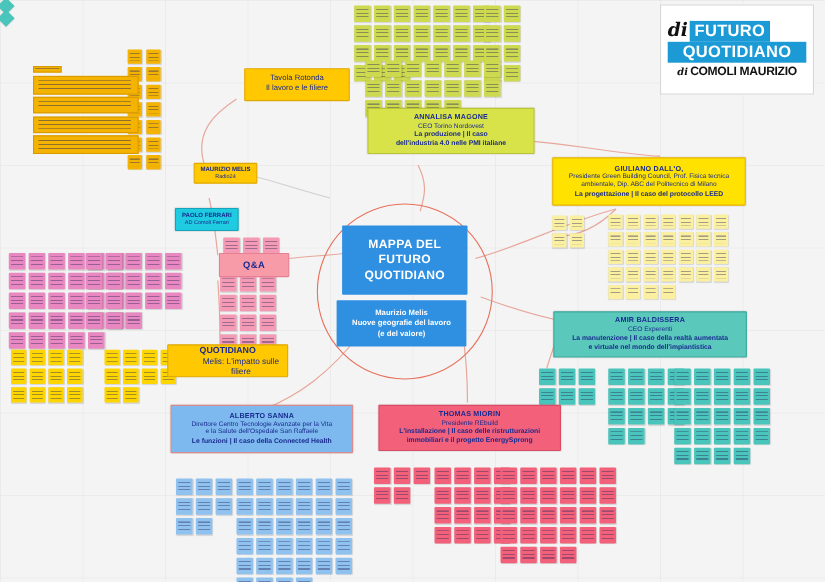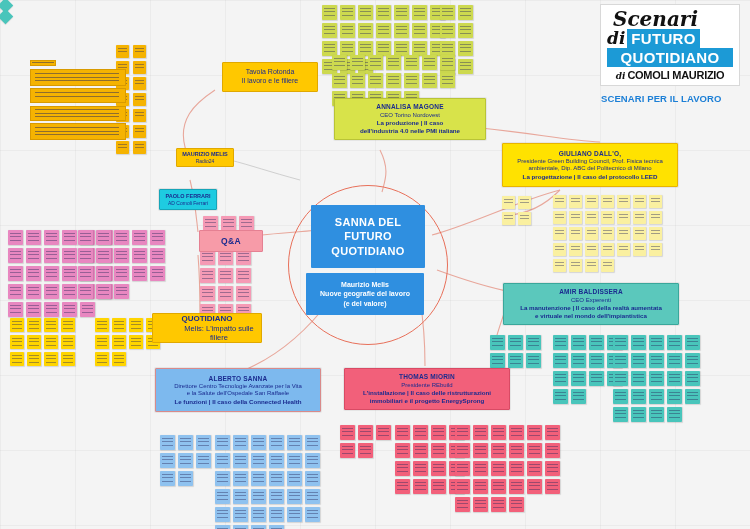--- a/index.html
+++ b/index.html
@@ -583,21 +583,21 @@
     <div class="bar head" style="width:26px;height:6px;"></div>
     <div class="bar" style="width:96px;height:17px;"></div>
     <div class="bar" style="width:96px;height:15px;"></div>
     <div class="bar" style="width:96px;height:15px;"></div>
     <div class="bar" style="width:96px;height:17px;"></div>
   </div>
 
   <div id="hub-circle" style="left:288px; top:185px; width:160px; height:160px;"></div>
 
   <div class="hub-box" id="hub-main" style="left:311px; top:205px; width:114px; height:63px; flex-direction:column;">
-    <span>SANNA DEL</span>
+    <span>MAPPA DEL</span>
     <span>FUTURO</span>
     <span>QUOTIDIANO</span>
   </div>
 
   <div class="hub-box" id="hub-sub" style="left:306px; top:273px; width:118px; height:42px; flex-direction:column;">
     <span>Maurizio Melis</span>
     <span>Nuove geografie del lavoro</span>
     <span>(e del valore)</span>
   </div>
 
@@ -655,29 +655,27 @@
   </div>
 
   <div class="node card c-blue" style="left:155px; top:368px; width:166px; height:44px;">
     <span class="ttl">ALBERTO SANNA</span>
     <span class="sub">Direttore Centro Tecnologie Avanzate per la Vita</span>
     <span class="sub">e la Salute dell'Ospedale San Raffaele</span>
     <span class="det">Le funzioni | Il caso della Connected Health</span>
   </div>
 
   <div id="logo-panel" style="left:600px; top:4px; width:140px; height:82px;">
-    <div id="logo-l1">Scenari</div>
     <div class="logo-row">
       <span id="logo-di">di</span>
       <span class="kband" id="logo-futuro">FUTURO</span>
     </div>
     <div class="kband" id="logo-quot">QUOTIDIANO</div>
     <div id="logo-cf">
       <span class="di2">di</span>
       <span class="nm">COMOLI MAURIZIO</span>
     </div>
   </div>
 
   <div id="caption" style="left:601px; top:92px;">
-    <div>SCENARI PER IL LAVORO</div>
   </div>
 
 </div>
 
 </body></html>

